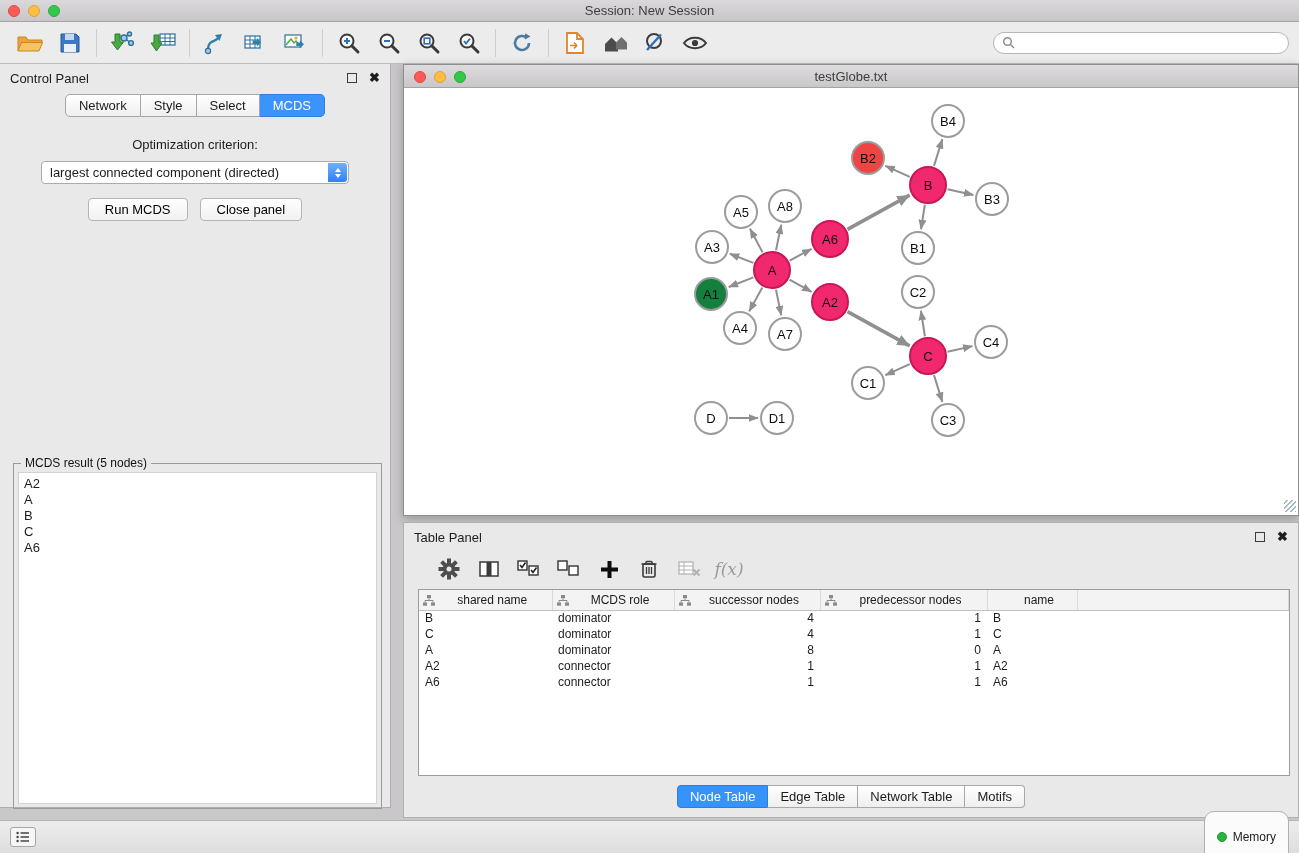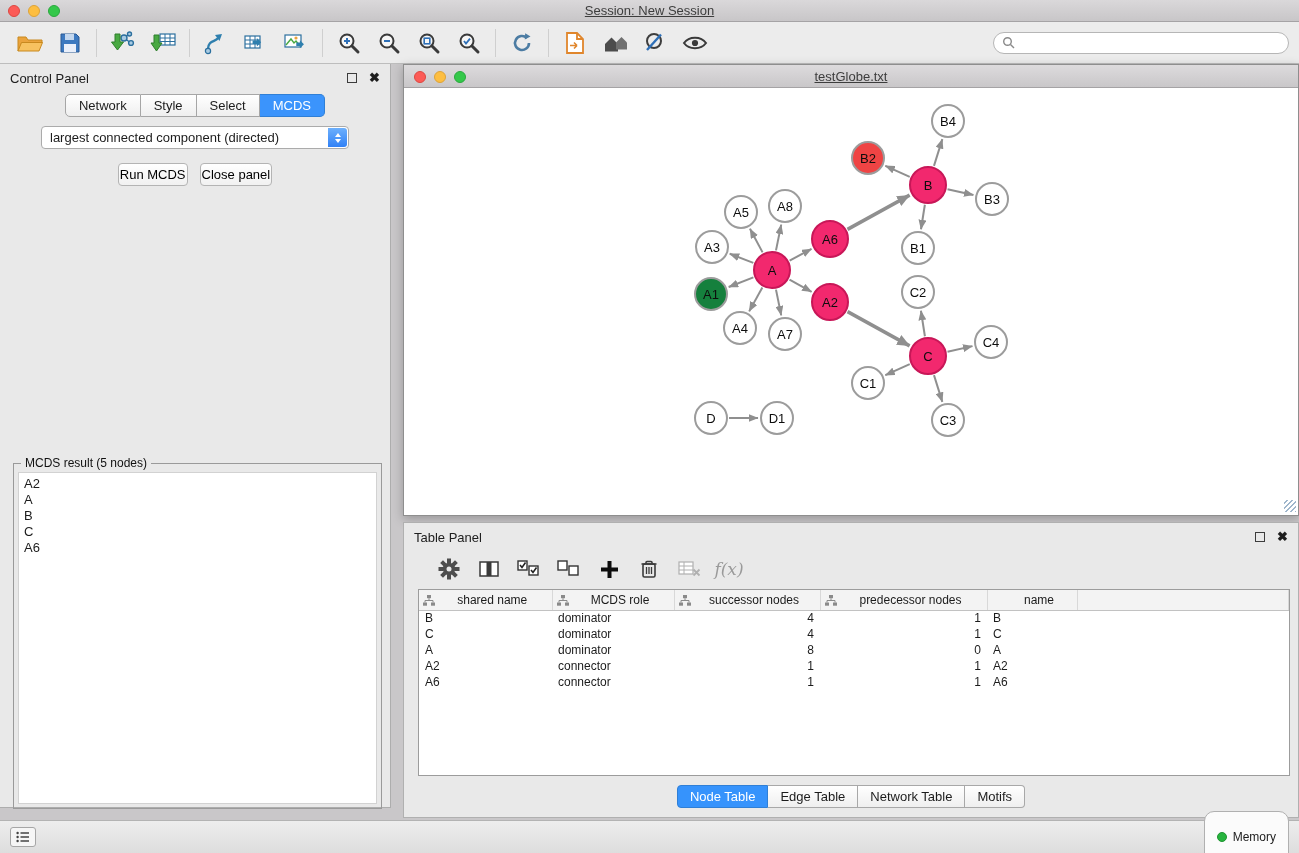--- a/index.html
+++ b/index.html
@@ -7,21 +7,21 @@
   body { font-family:"Liberation Sans", sans-serif; font-size:13px; background:#c9c7c9; overflow:hidden; color:#1c1c1c; }
   .app { position:relative; width:1299px; height:853px; }
 
   
   .titlebar { height:22px; background:linear-gradient(#dad8da,#c8c6c8); border-bottom:1px solid #a5a3a5; position:relative; display:flex; align-items:center; }
   .lights { position:absolute; left:8px; top:5px; display:flex; gap:8px; }
   .light { width:12px; height:12px; border-radius:50%; display:inline-block; }
   .light.red { background:#fc5b57; border:1px solid #dd4741; }
   .light.yellow { background:#fdbe41; border:1px solid #dda338; }
   .light.green { background:#34c84a; border:1px solid #2aa83e; }
-  .win-title { flex:1; text-align:center; color:#3d3d3d; font-size:13px;text-decoration:underline; }
+  .win-title { flex:1; text-align:center; color:#3d3d3d; font-size:13px; }
 
   
   .toolbar { height:42px; background:#ececec; border-bottom:1px solid #bdbdbd; display:flex; align-items:center; padding:0 10px; }
   .tbtn { width:40px; height:34px; display:flex; align-items:center; justify-content:center; border-radius:4px; cursor:default; }
   .sep { width:1px; height:28px; background:#cfcfcf; margin:0 6px; }
   .search-wrap { margin-left:auto; width:296px; height:22px; border:1px solid #b6b6b6; border-radius:11px; background:#fff; display:flex; align-items:center; padding:0 8px; gap:5px; }
   .search-wrap input { border:none; outline:none; flex:1; font-size:12px; font-family:"Liberation Sans",sans-serif; background:transparent; }
 
   
   .content { position:relative; width:1299px; height:756px; }
@@ -36,21 +36,21 @@
   .cp-tab { padding:3px 13px; background:linear-gradient(#ffffff,#efefef); border:1px solid #a6a6a6; border-left:none; font-size:13px; }
   .cp-tab:first-child { border-left:1px solid #a6a6a6; border-radius:5px 0 0 5px; }
   .cp-tab:last-child { border-radius:0 5px 5px 0; }
   .cp-tab.active { background:#3b94fc; color:#fff; border-color:#2f7fd6; }
   .opt-label { text-align:center; margin-top:20px; font-size:13px; }
   .dropdown { position:relative; width:308px; height:23px; margin:9px auto 0 auto; background:#fff; border:1px solid #ababab; border-radius:4px; display:flex; align-items:center; padding-left:8px; font-size:13px; }
   .dd-stepper { position:absolute; right:1px; top:1px; bottom:1px; width:19px; background:linear-gradient(#6db0fc,#3181f6); border-radius:0 3px 3px 0; display:flex; flex-direction:column; align-items:center; justify-content:center; gap:2px; }
   .tri-up { width:0; height:0; border-left:3.5px solid transparent; border-right:3.5px solid transparent; border-bottom:4.5px solid #fff; }
   .tri-down { width:0; height:0; border-left:3.5px solid transparent; border-right:3.5px solid transparent; border-top:4.5px solid #fff; }
   .btn-row { display:flex; justify-content:center; gap:12px; margin-top:14px; }
-  .btn { padding:3px 1px; background:linear-gradient(#ffffff,#f1f1f1); border:1px solid #b4b4b4; border-radius:4px; font-size:13px; font-family:"Liberation Sans",sans-serif; }
+  .btn { padding:3px 16px; background:linear-gradient(#ffffff,#f1f1f1); border:1px solid #b4b4b4; border-radius:4px; font-size:13px; font-family:"Liberation Sans",sans-serif; }
   .groupbox { position:absolute; left:13px; top:391px; width:369px; height:346px; border:1px solid #9a9a9a;margin-top:8px; }
   .groupbox-title { position:absolute; top:-8px; left:7px; background:#e9e9e9; padding:0 4px; font-size:12px; color:#111; }
   .groupbox-list { position:absolute; left:4px; right:4px; top:8px; bottom:4px; background:#fff; border:1px solid #d2d2d2; padding:3px 5px; font-size:13px; line-height:16px; overflow:hidden; }
 
   
   .network-window { position:absolute; left:403px; top:0; width:896px; height:452px; background:#fff; border:1px solid #8e8e8e; box-shadow:0 3px 10px rgba(0,0,0,0.25); }
   .net-titlebar { height:23px; background:linear-gradient(#dddbdd,#c9c7c9); border-bottom:1px solid #a5a3a5; position:relative; display:flex; align-items:center; }
   .net-titlebar .lights { top:6px; left:10px; }
   .net-canvas { position:relative; width:894px; height:426px; background:#fff; overflow:hidden; }
   .net-canvas svg.edges { position:absolute; left:0; top:0; }
@@ -238,20 +238,21 @@
         <span class="spacer"></span>
         <span class="float-icon"></span>
         <span class="close-icon">✖</span>
       </div>
       <div class="cp-tabs">
         <div class="cp-tab">Network</div>
         <div class="cp-tab">Style</div>
         <div class="cp-tab">Select</div>
         <div class="cp-tab active">MCDS</div>
       </div>
+      <div class="opt-label">Optimization criterion:</div>
       <div class="dropdown">
         <span>largest connected component (directed)</span>
         <span class="dd-stepper">
           <span class="tri-up"></span>
             <span class="tri-down"></span>
         </span>
       </div>
       <div class="btn-row">
         <button class="btn">Run MCDS</button>
         <button class="btn">Close panel</button>

